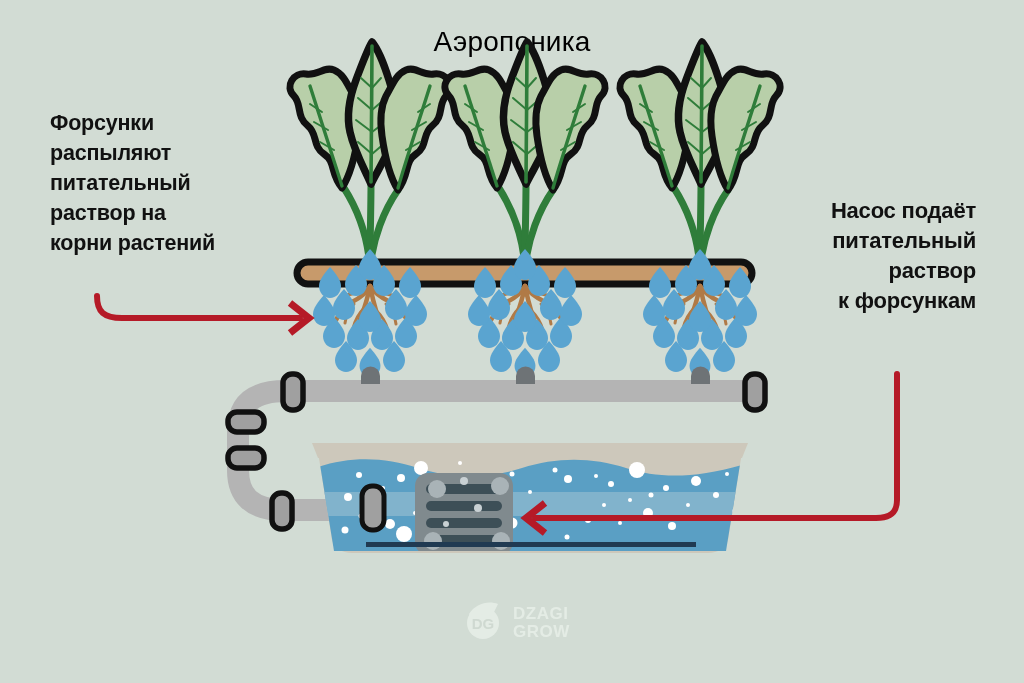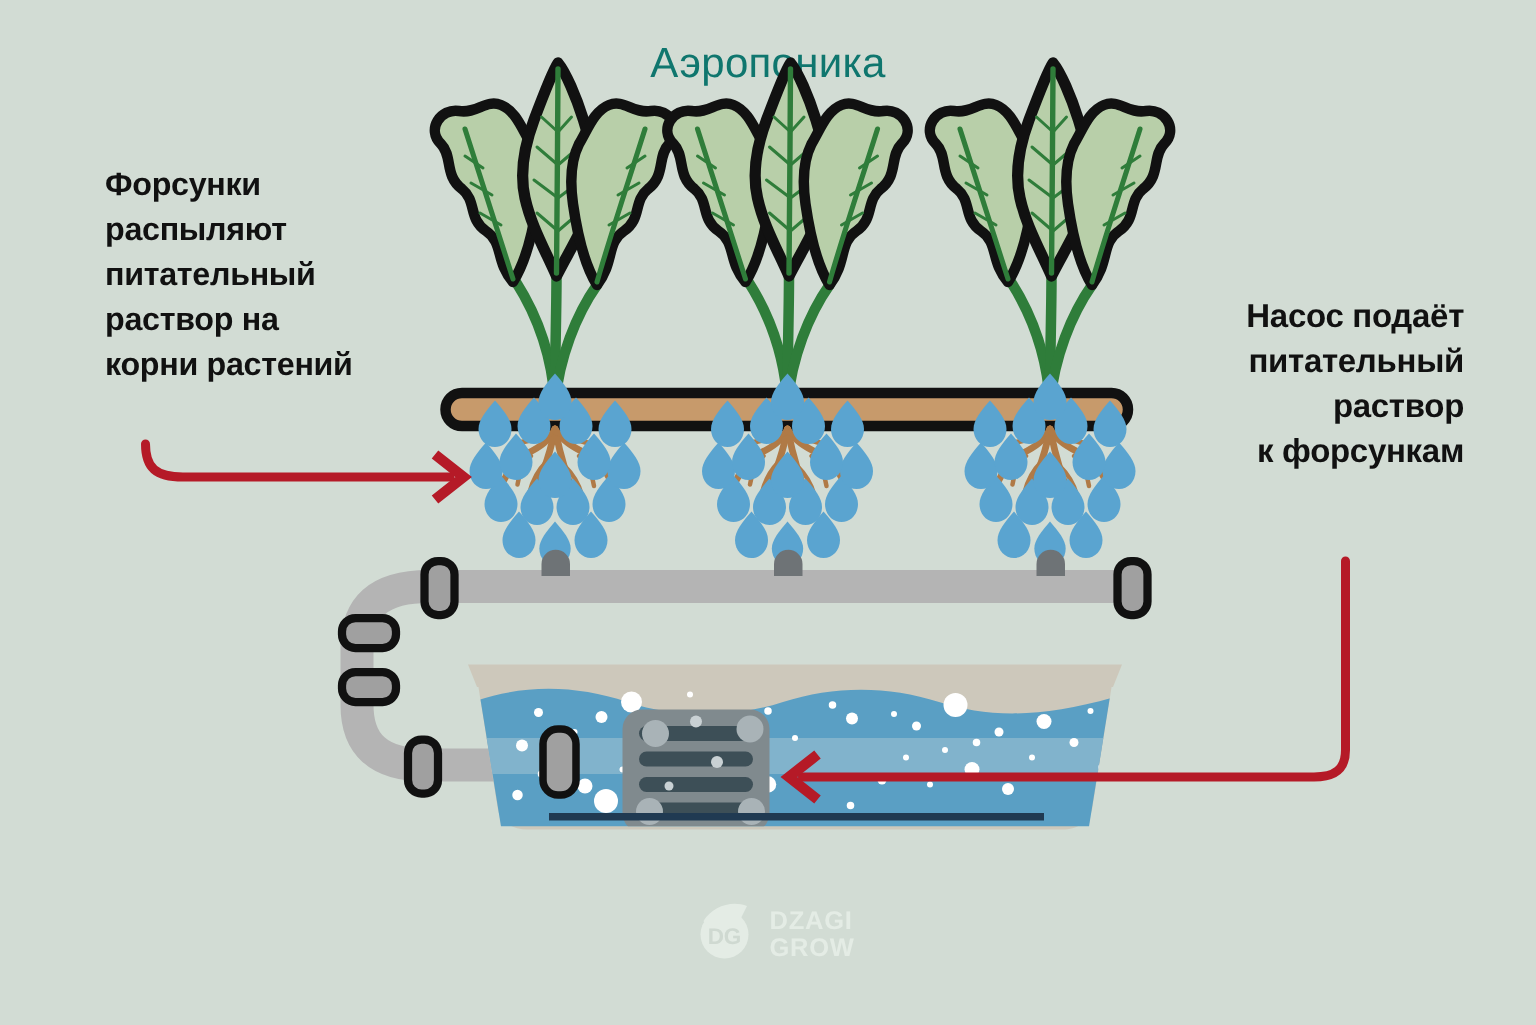--- a/index.html
+++ b/index.html
@@ -34,31 +34,30 @@
     white-space: pre-line;
     letter-spacing: -0.2px;
   }
   #page-title {
     left: 0;
     top: 26px;
     width: 1024px;
     text-align: center;
     font-size: 28px;
     font-weight: normal;
-    color: #0f766e;
+    color: #000000;
     letter-spacing: 0.2px;
   }
   #left-caption {
     left: 50px;
     top: 108px;
     width: 260px;
     text-align: left;
     font-size: 21.5px;
     line-height: 30px;
-    margin-left: 20px;
   }
   #right-caption {
     left: 714px;
     top: 196px;
     width: 262px;
     text-align: right;
     font-size: 22px;
     line-height: 30px;
   }
   #logo-wrap {

